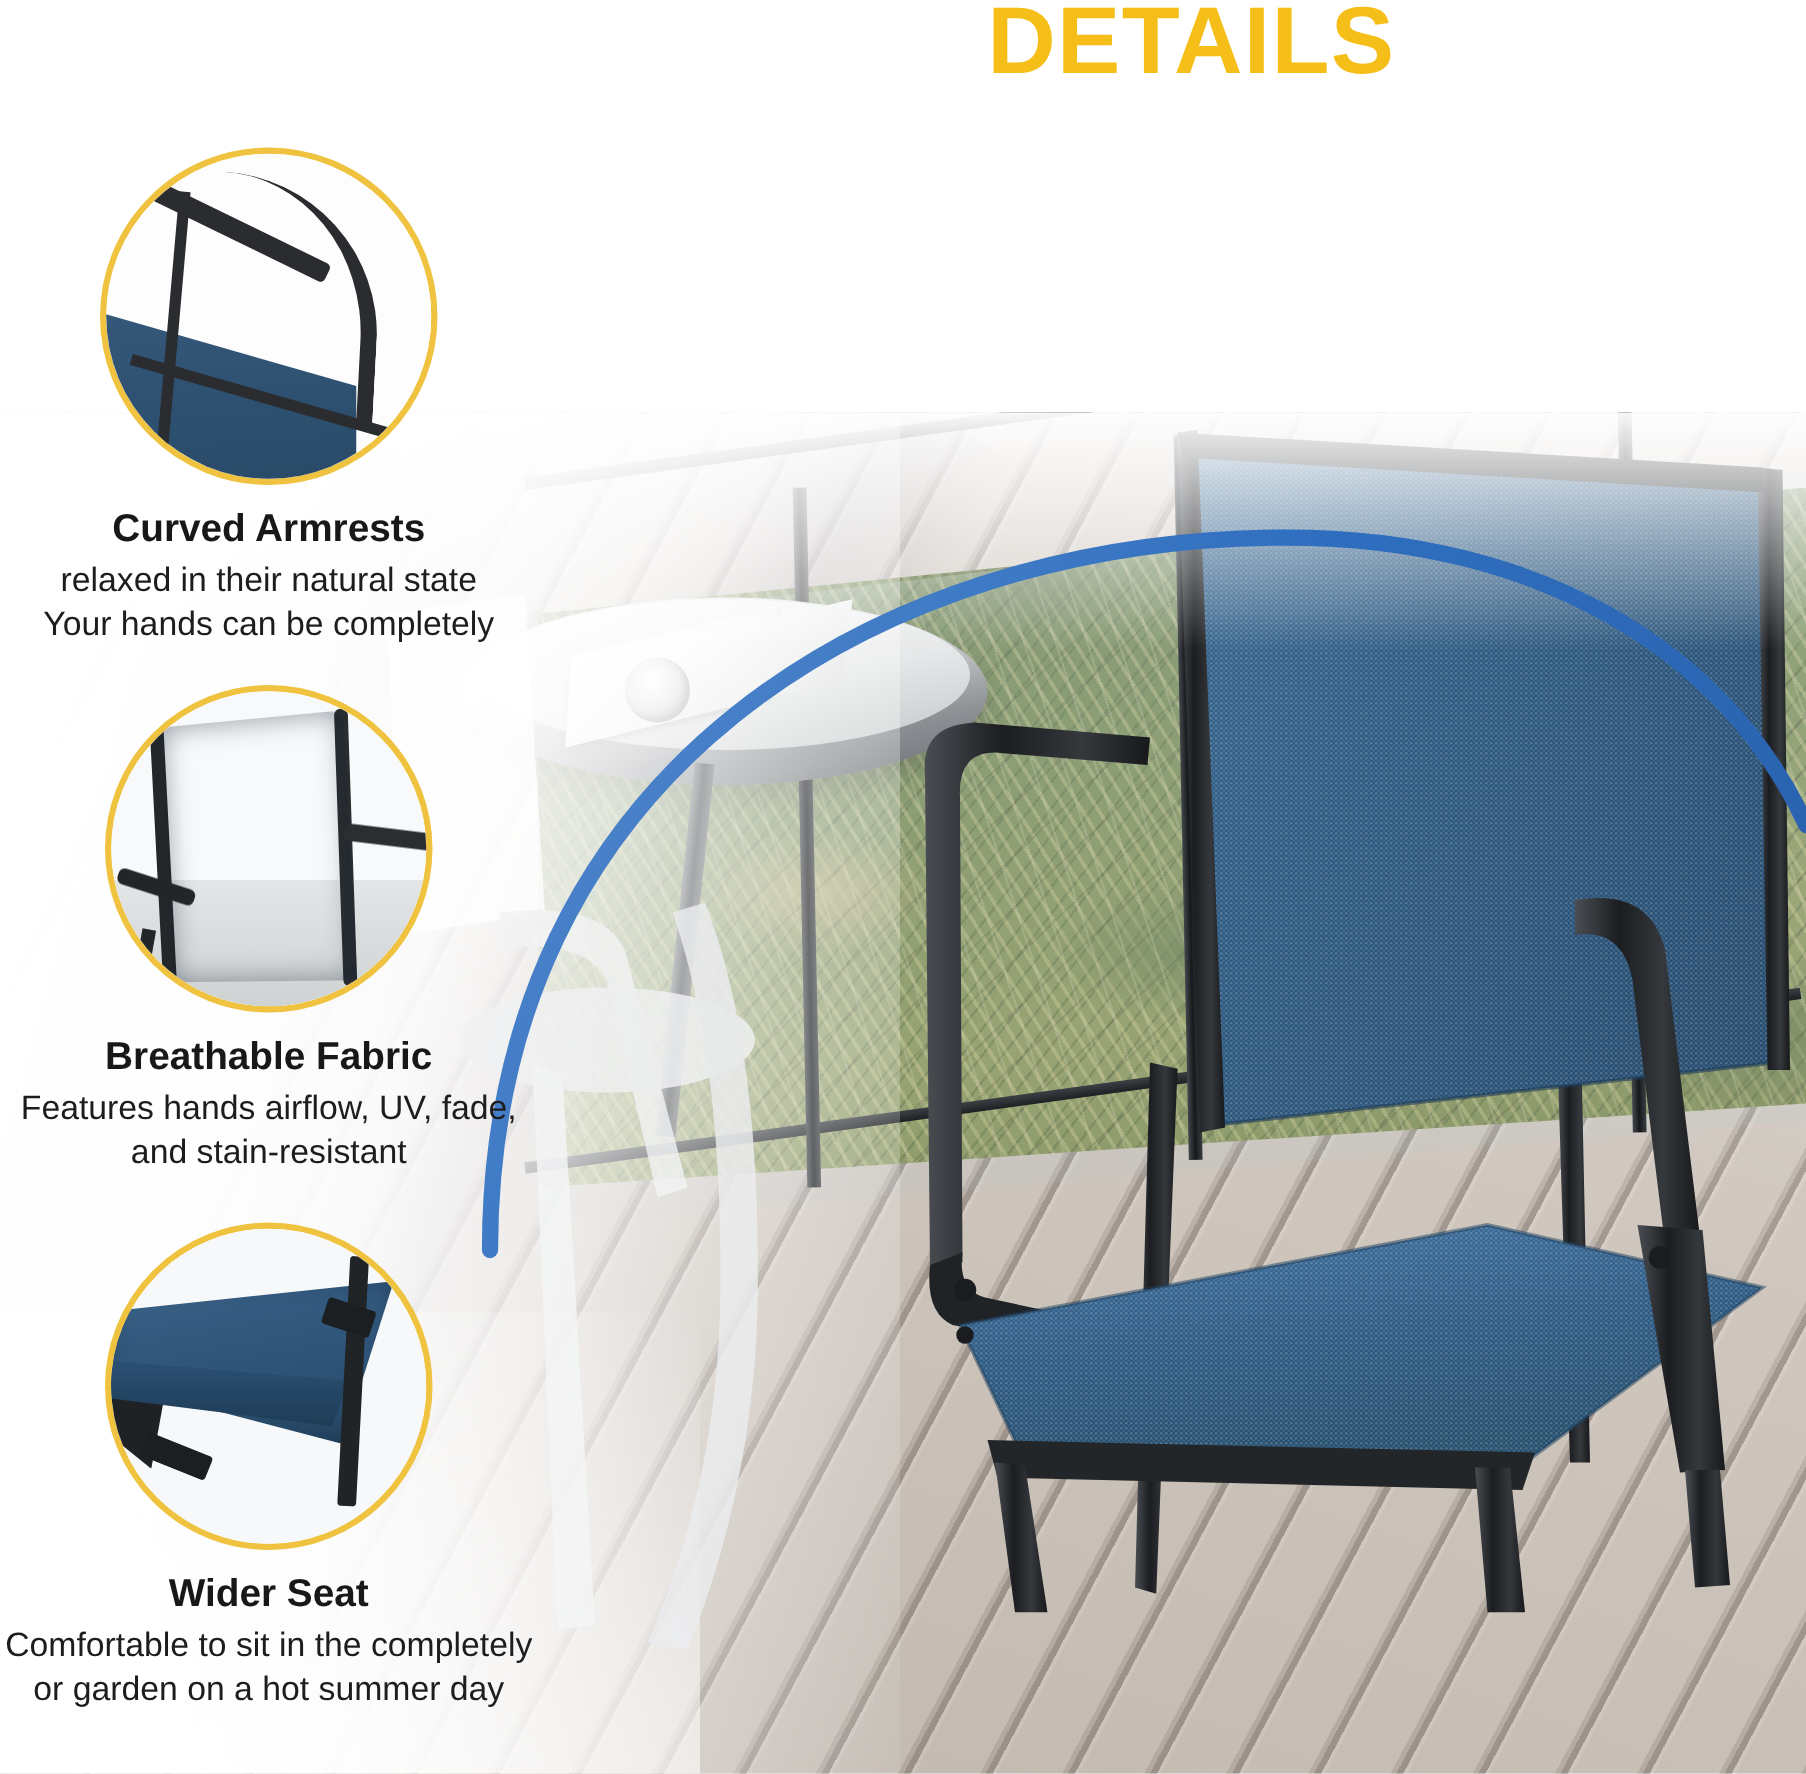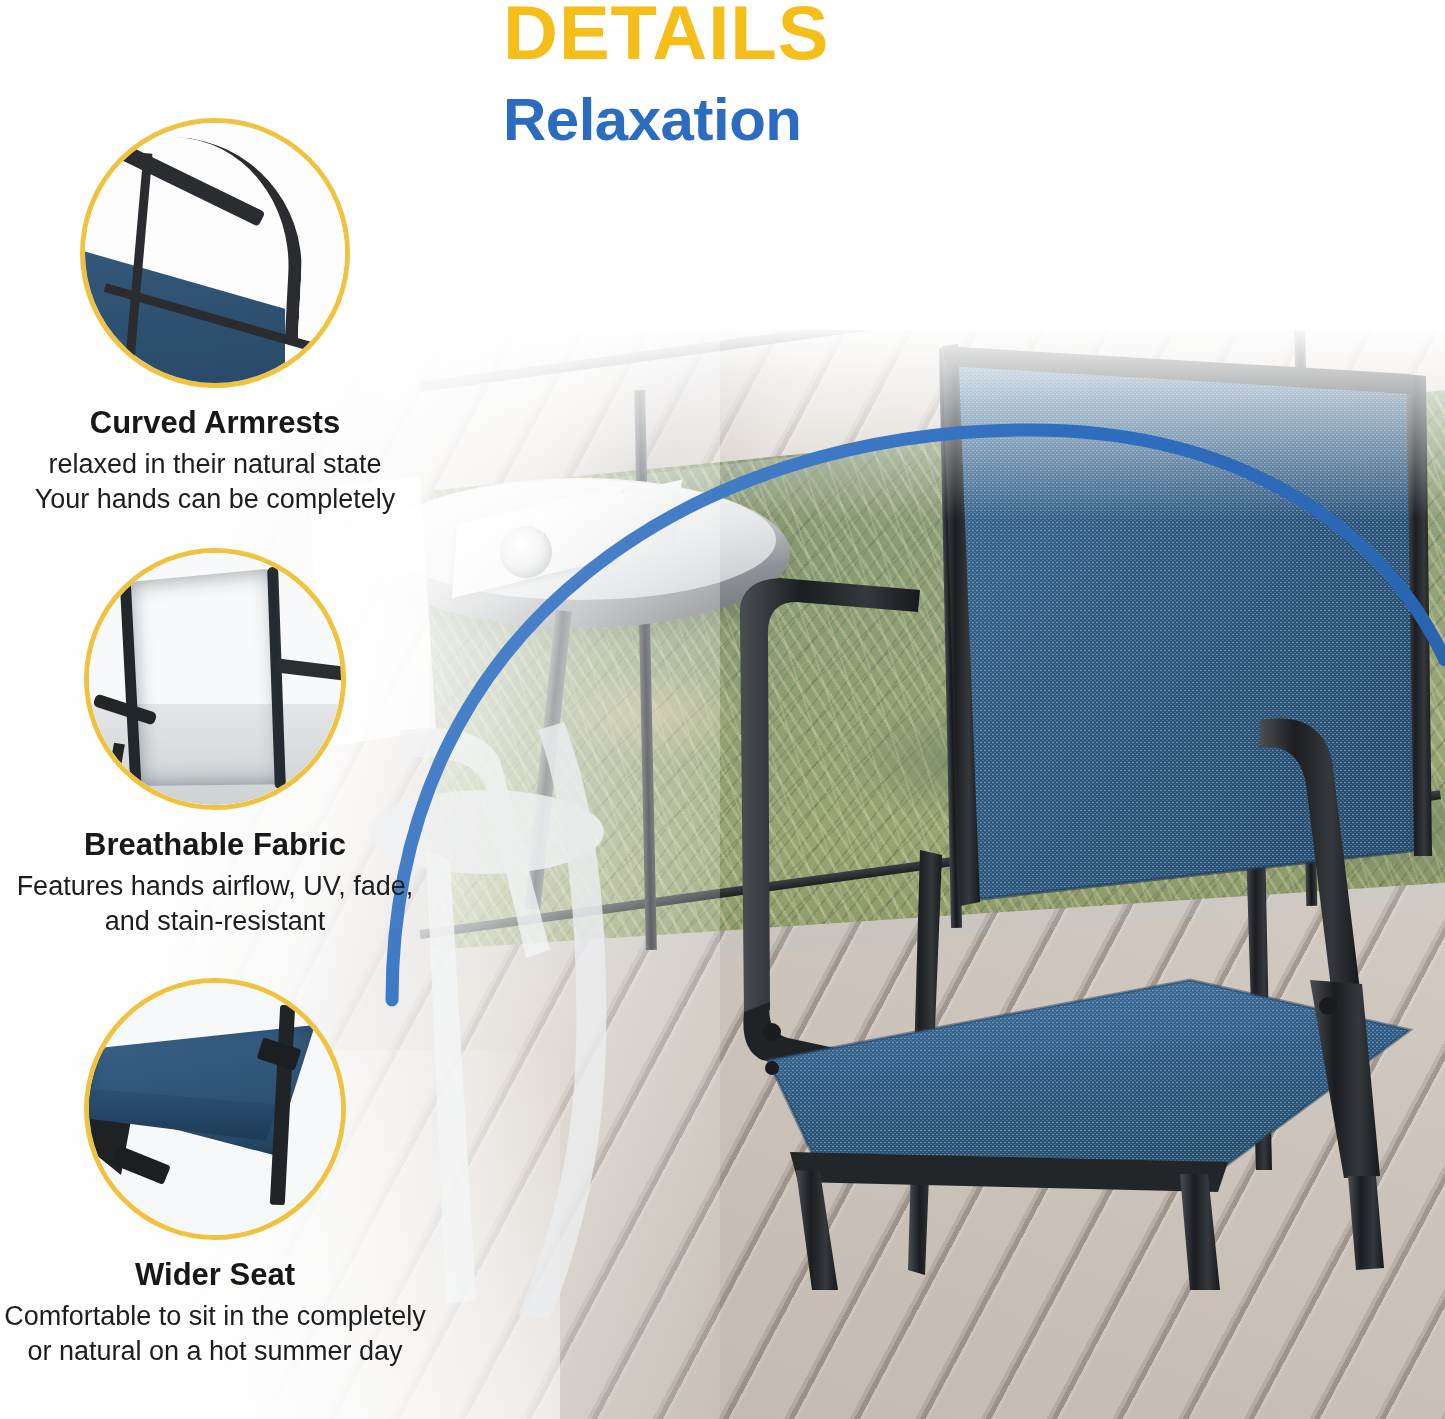--- a/index.html
+++ b/index.html
@@ -179,21 +179,21 @@
     position:absolute; left:250px; top:430px; width:420px; height:900px;
     pointer-events:none; opacity:0.92;
   }
 
   
   #main-chair { position:absolute; left:620px; top:290px; width:825px; height:1000px; }
 
   
   #header-block {
     position:absolute; right:42px; top:0px; width:900px;
-    text-align:left;
+    text-align:center;
   }
   #details-word {
     font-size:76px; font-weight:bold; letter-spacing:1px;
     color:#F5BE18; line-height:0.98; margin-top:-4px;
     font-family:"Liberation Sans", sans-serif;
   }
   #headline {
     font-size:60px; font-weight:bold; color:#2C6CC0;
     line-height:1.12; margin-top:16px; letter-spacing:-0.5px;
     font-family:"Liberation Sans", sans-serif;
@@ -434,21 +434,20 @@
       </linearGradient>
     </defs>
     <path d="M392 1000
              C 392 620, 700 430, 1030 430
              C 1230 430, 1380 520, 1445 660" fill="none" stroke="url(#arcGrad)" stroke-width="13" stroke-linecap="round"></path>
   </svg>
 
   <div id="header-block">
     <div id="details-word">DETAILS</div>
     <div id="headline">
-      <div>Relaxation</div>
     </div>
   </div>
 
   <div class="feature f1">
     <div class="circle-wrap">
       <div class="c1-bg"></div>
       <div class="c1-fabric-back"></div>
       <div class="c1-fabric-seat"></div>
       <div class="c1-post"></div>
       <div class="c1-rail"></div>
@@ -486,17 +485,17 @@
       <div class="c3-frame-bar"></div>
       <div class="c3-seat"></div>
       <div class="c3-seat-edge"></div>
       <div class="c3-frame-right"></div>
       <div class="c3-brack"></div>
       <div class="c3-brack2"></div>
     </div>
     <div class="feat-title">Wider Seat</div>
     <div class="feat-desc">
       <div>Comfortable to sit in the completely</div>
-      <div>or natural on a hot summer day</div>
+      <div>or garden on a hot summer day</div>
     </div>
   </div>
 
 </div>
 
 </body></html>

